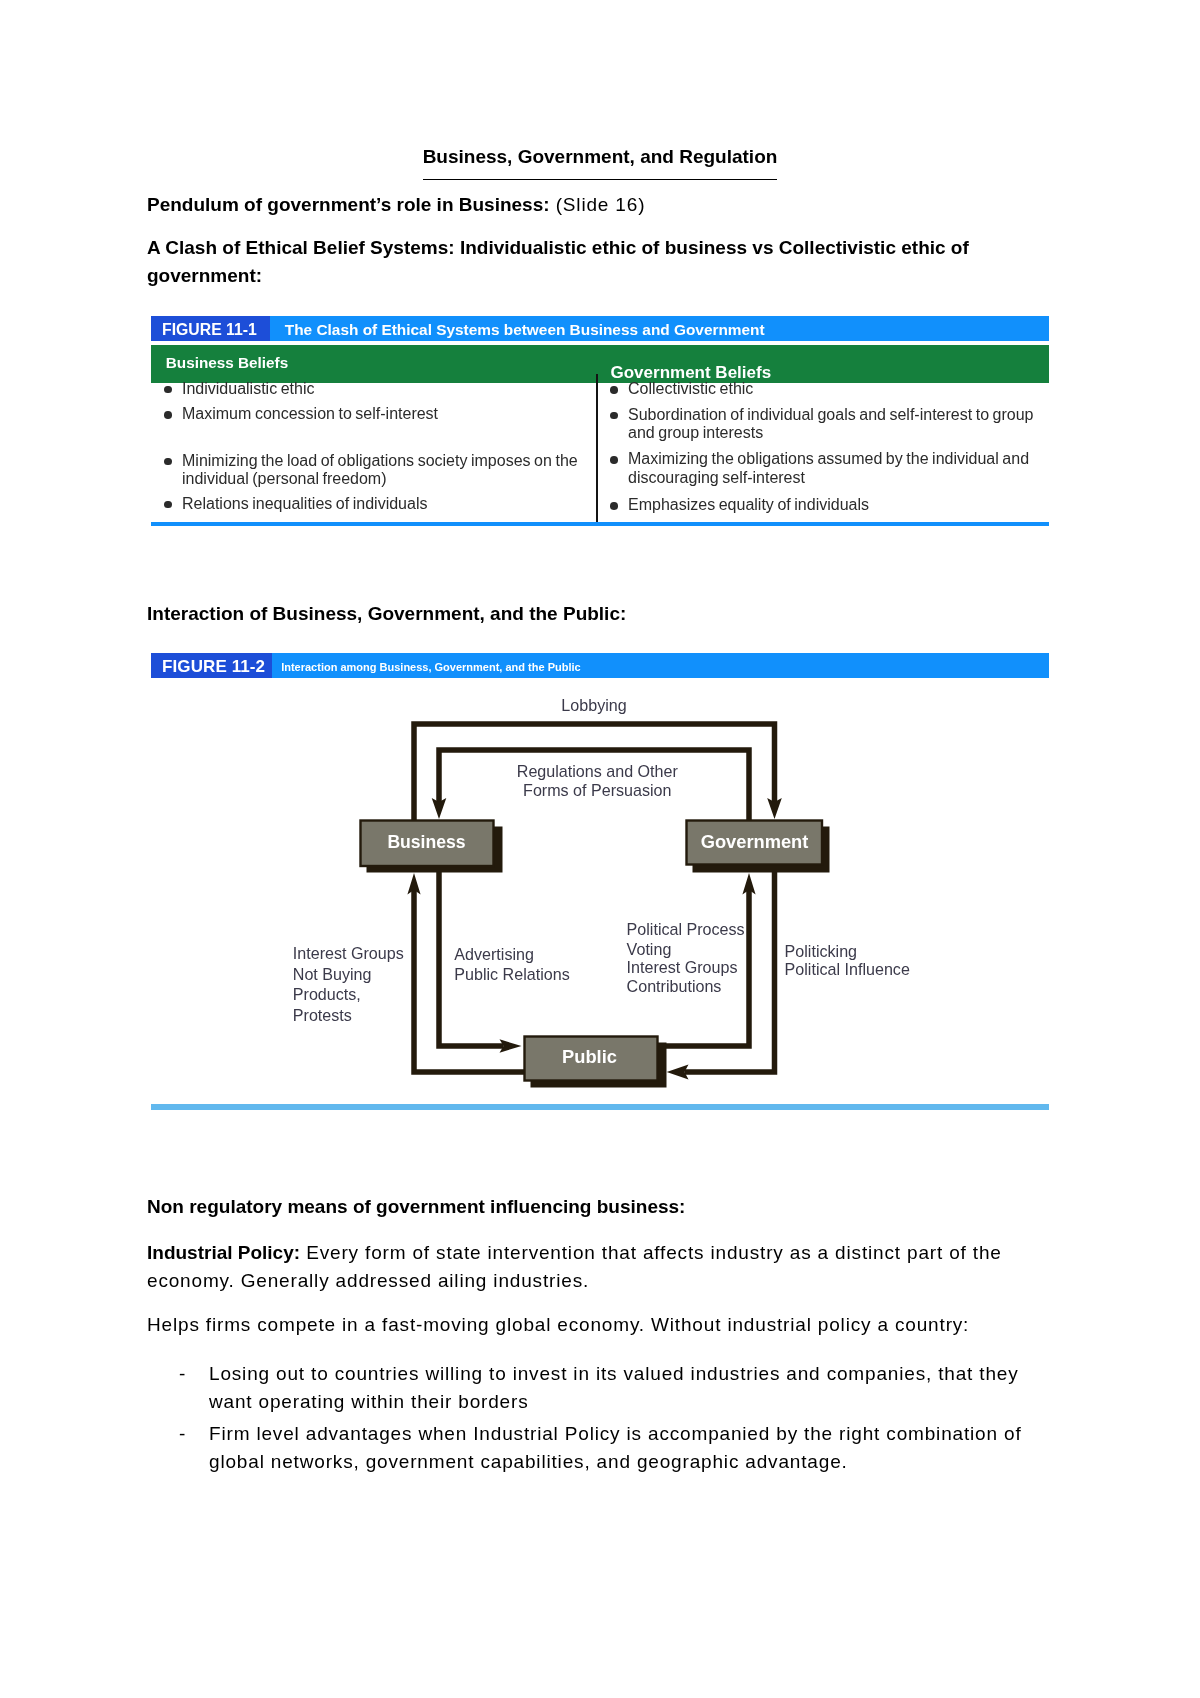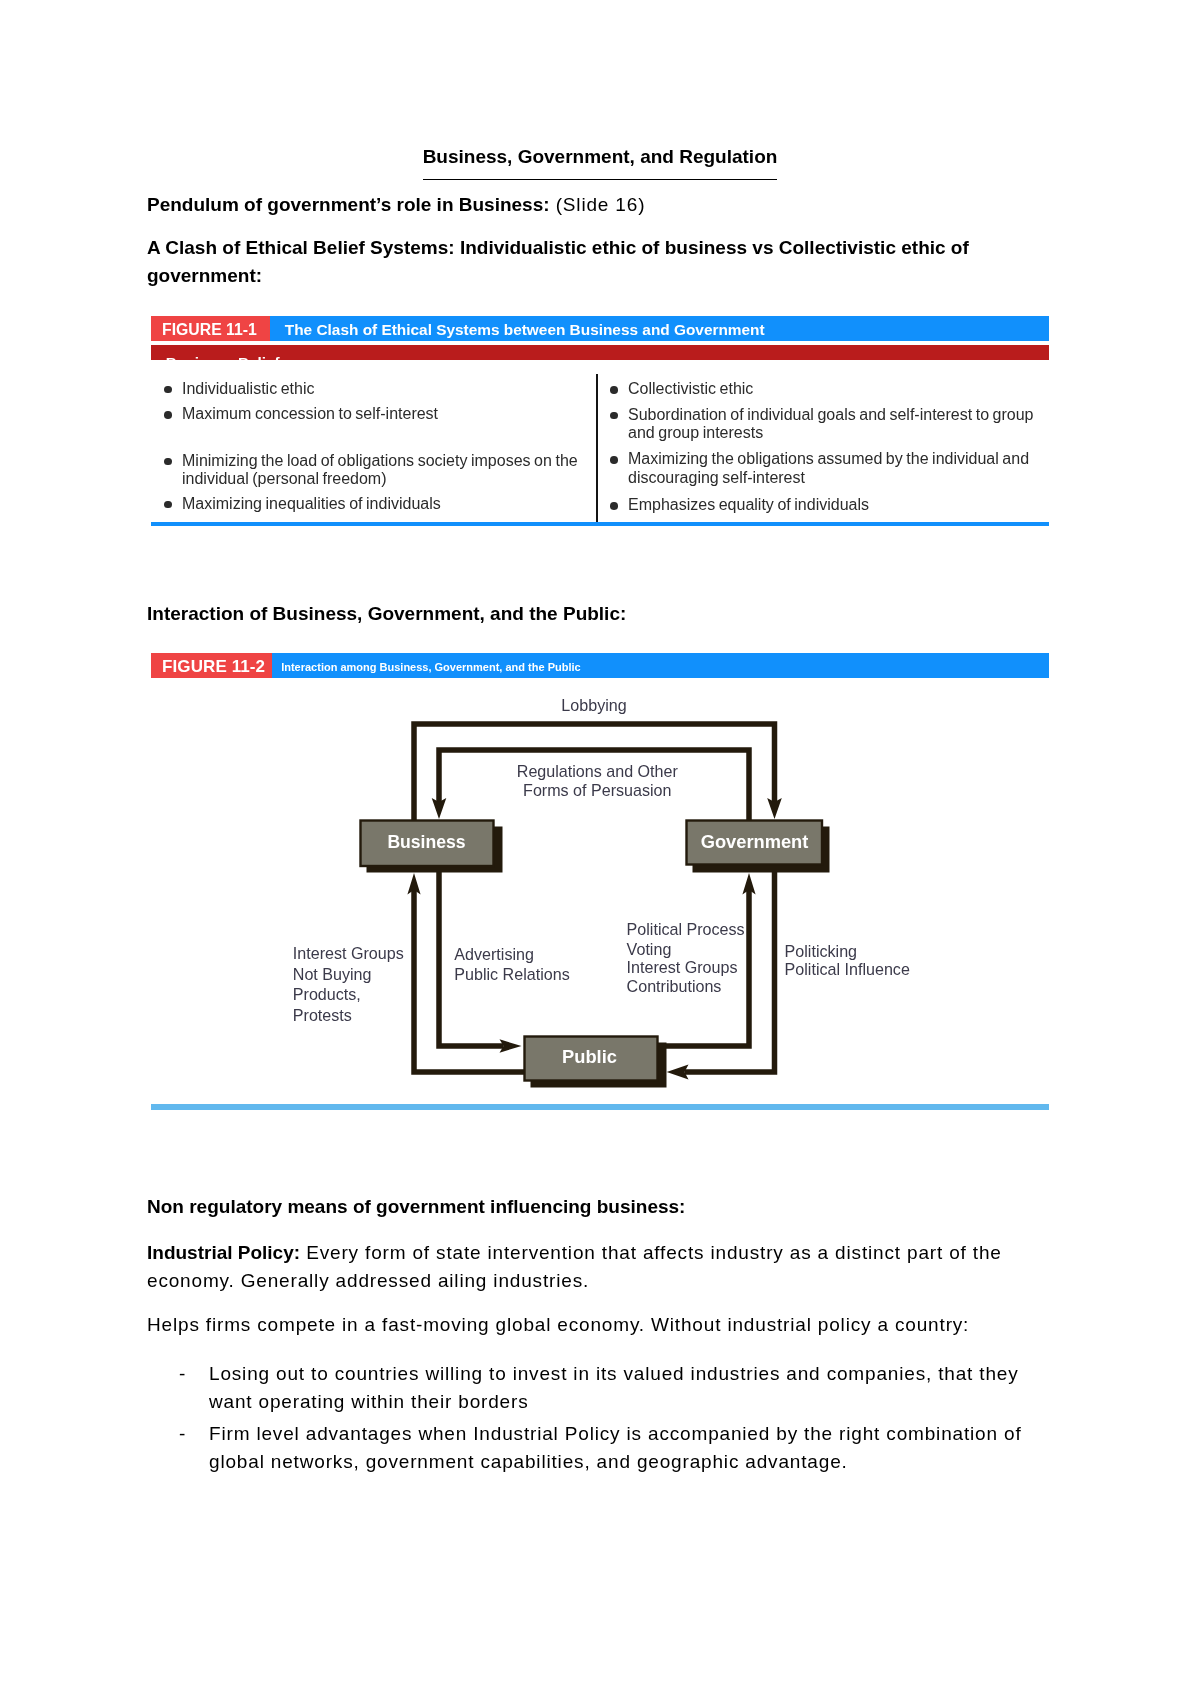--- a/index.html
+++ b/index.html
@@ -19,26 +19,26 @@
   .p-reg{font-weight:normal;letter-spacing:0.83px;}
 
   .bullet-row{position:absolute;left:147px;width:895px;font-size:19px;line-height:28.4px;
               letter-spacing:0.83px;}
   .bullet-row .dash{position:absolute;left:32px;top:0;letter-spacing:0;}
   .bullet-row .btxt{margin-left:62px;display:block;}
 
   
   #fig1{position:absolute;left:151px;top:316px;width:898px;}
   .figbar{position:relative;height:25px;background:#1190FC;display:flex;align-items:stretch;}
-  .figtag{background:#ef4444;color:#fff;font-weight:bold;font-size:15.8px;
+  .figtag{background:#1d4ed8;color:#fff;font-weight:bold;font-size:15.8px;
           display:flex;align-items:center;padding:3px 13px 0 11px;letter-spacing:0;}
   .figcap{color:#fff;font-weight:bold;font-size:15.4px;display:flex;align-items:center;
           padding:3px 0 0 15px;letter-spacing:0;}
 
-  .hdrrow{position:absolute;left:0;top:29px;width:898px;height:15px;background:#b91c1c;text-decoration:underline;}
+  .hdrrow{position:absolute;left:0;top:29px;width:898px;height:38px;background:#15803d;text-decoration:underline;}
   .hdrrow .h1{position:absolute;left:14.8px;top:3px;height:29px;display:flex;align-items:center;
               color:#fff;font-weight:bold;font-size:15.3px;letter-spacing:0;}
   .hdrrow .h2{position:absolute;left:459.5px;top:13px;height:29px;display:flex;align-items:center;
               color:#fff;font-weight:bold;font-size:17px;letter-spacing:0;}
 
   .tblbody{position:absolute;left:0;top:58px;width:898px;height:148px;}
   .vdiv{position:absolute;left:445px;top:0;width:2px;height:148px;background:#141414;}
   .botrule{position:absolute;left:0;top:148px;width:898px;height:3.5px;background:#1190FC;}
   .col{position:absolute;top:0;}
   .col.left{left:13px;width:420px;}
@@ -87,21 +87,21 @@
         <div class="li" style="top:30.8px;width:420px">
             <span class="b">•</span>
             <span class="t">Maximum concession to self-interest</span>
           </div>
         <div class="li" style="top:77.5px;width:420px">
             <span class="b">•</span>
             <span class="t">Minimizing the load of obligations society imposes on the individual (personal freedom)</span>
           </div>
         <div class="li" style="top:120.7px;width:420px">
             <span class="b">•</span>
-            <span class="t">Maximizing inequalities of individuals</span>
+            <span class="t">Relations inequalities of individuals</span>
           </div>
       </div>
       <div class="col right">
         <div class="li" style="top:6.3px;width:425px">
             <span class="b">•</span>
             <span class="t">Collectivistic ethic</span>
           </div>
         <div class="li" style="top:31.5px;width:425px">
             <span class="b">•</span>
             <span class="t">Subordination of individual goals and self-interest to group and group interests</span>

